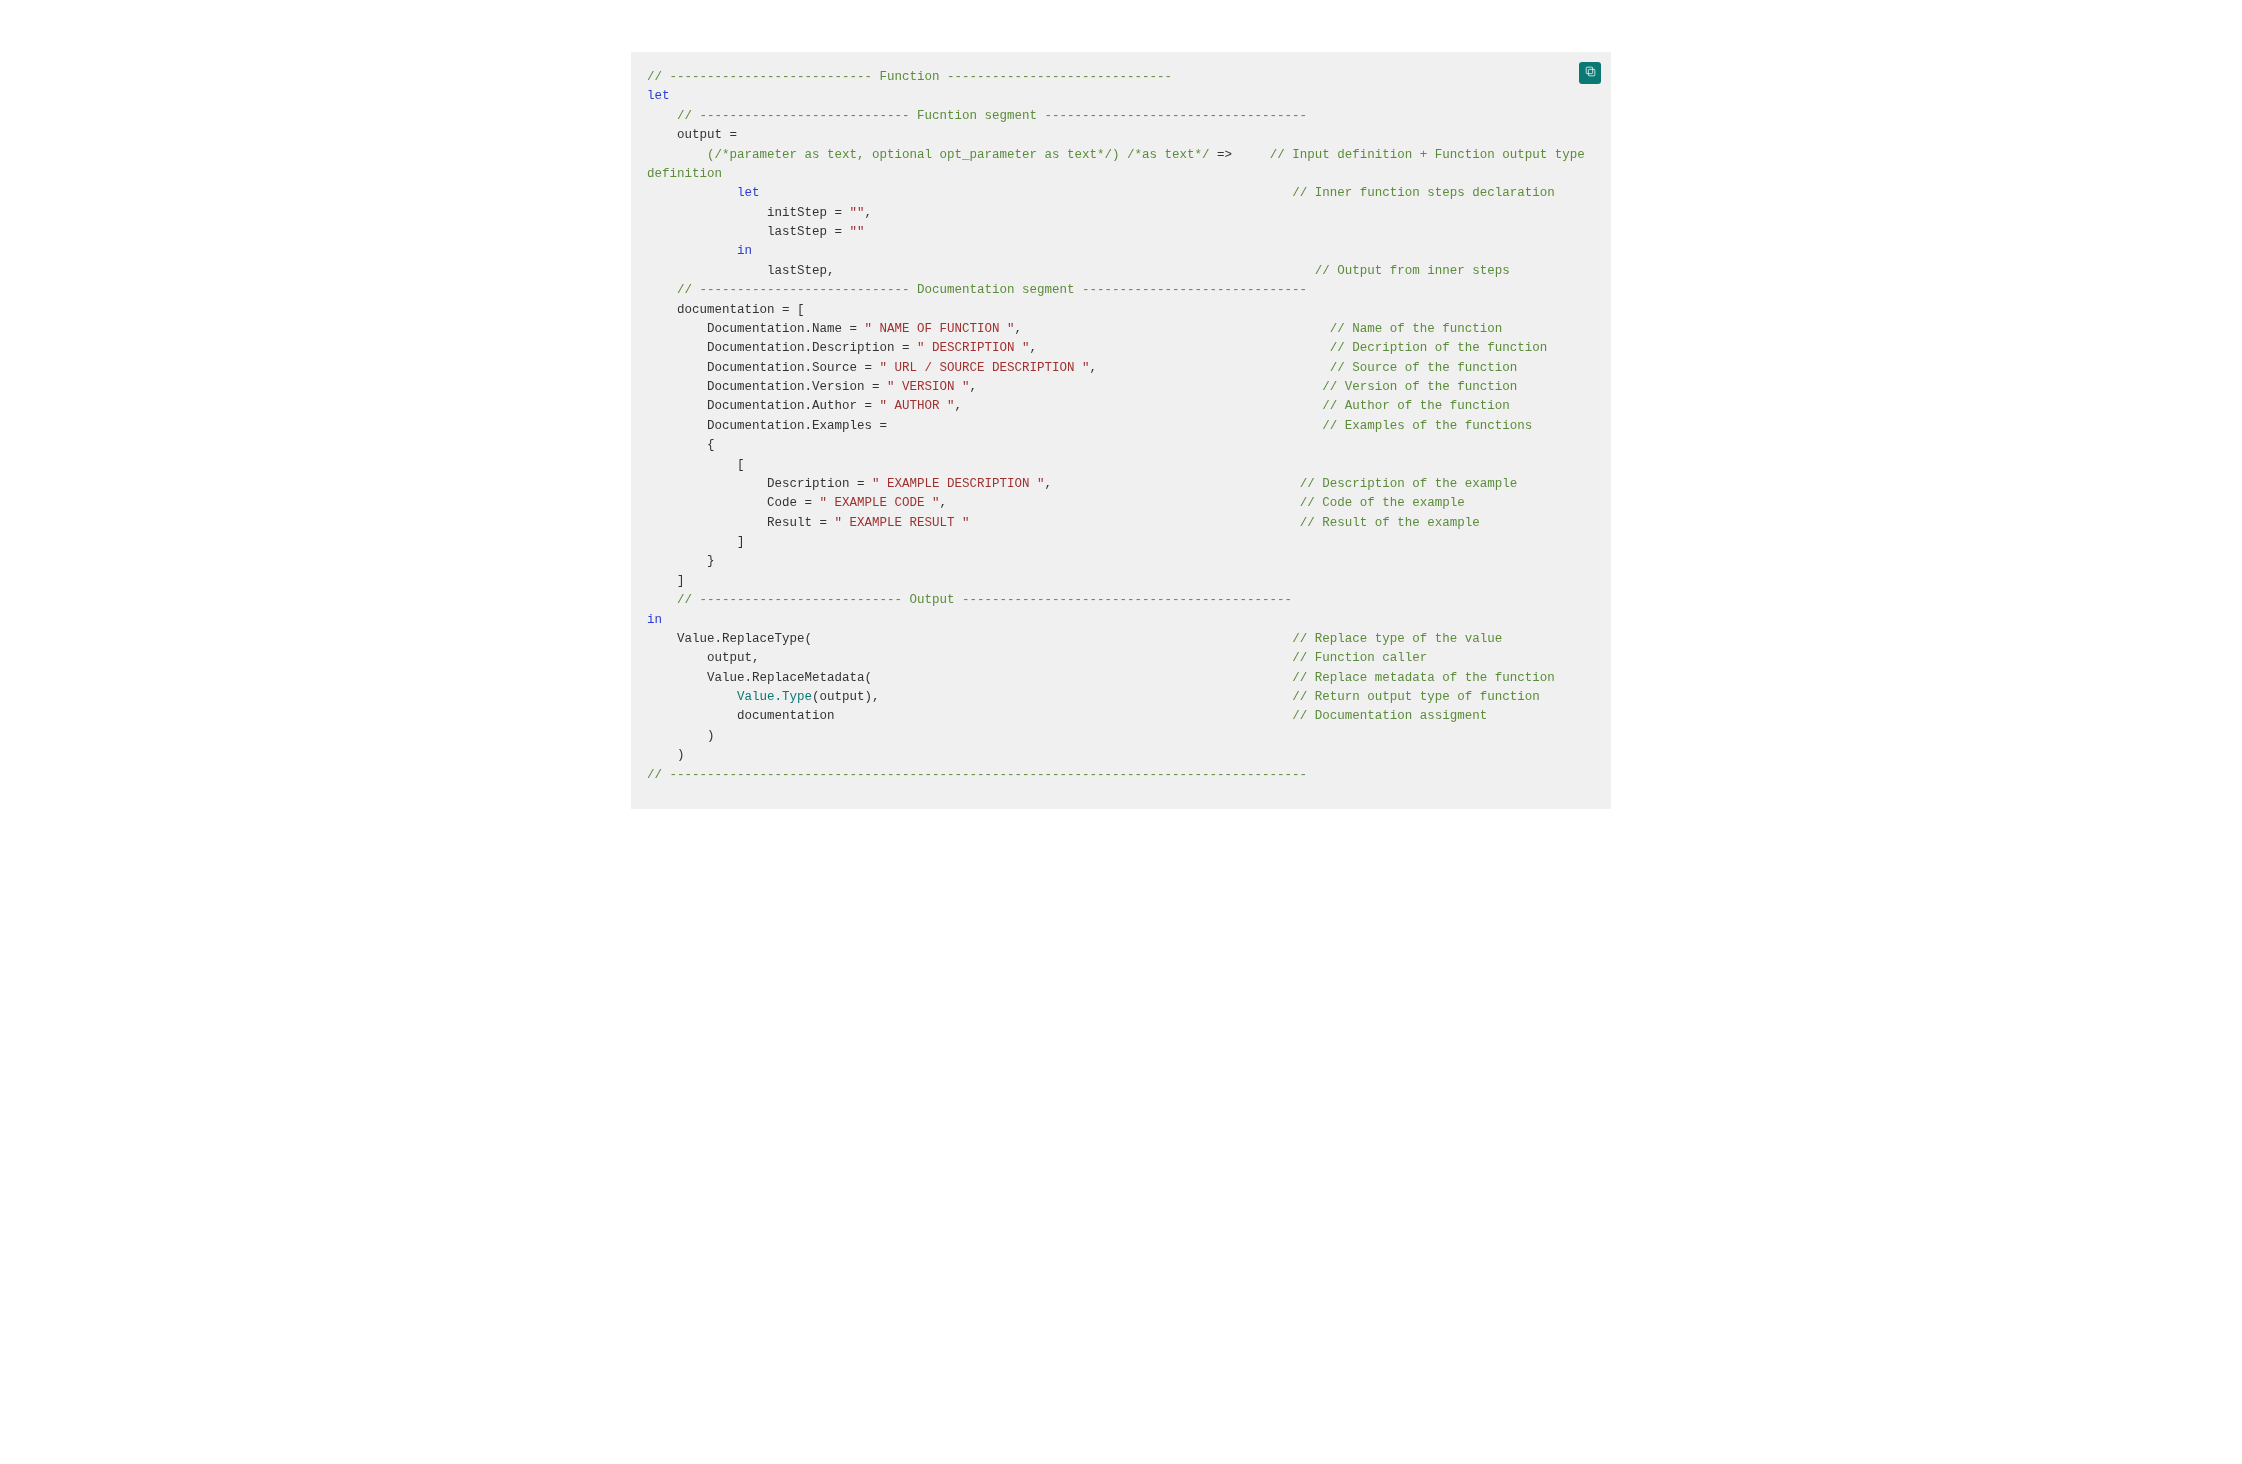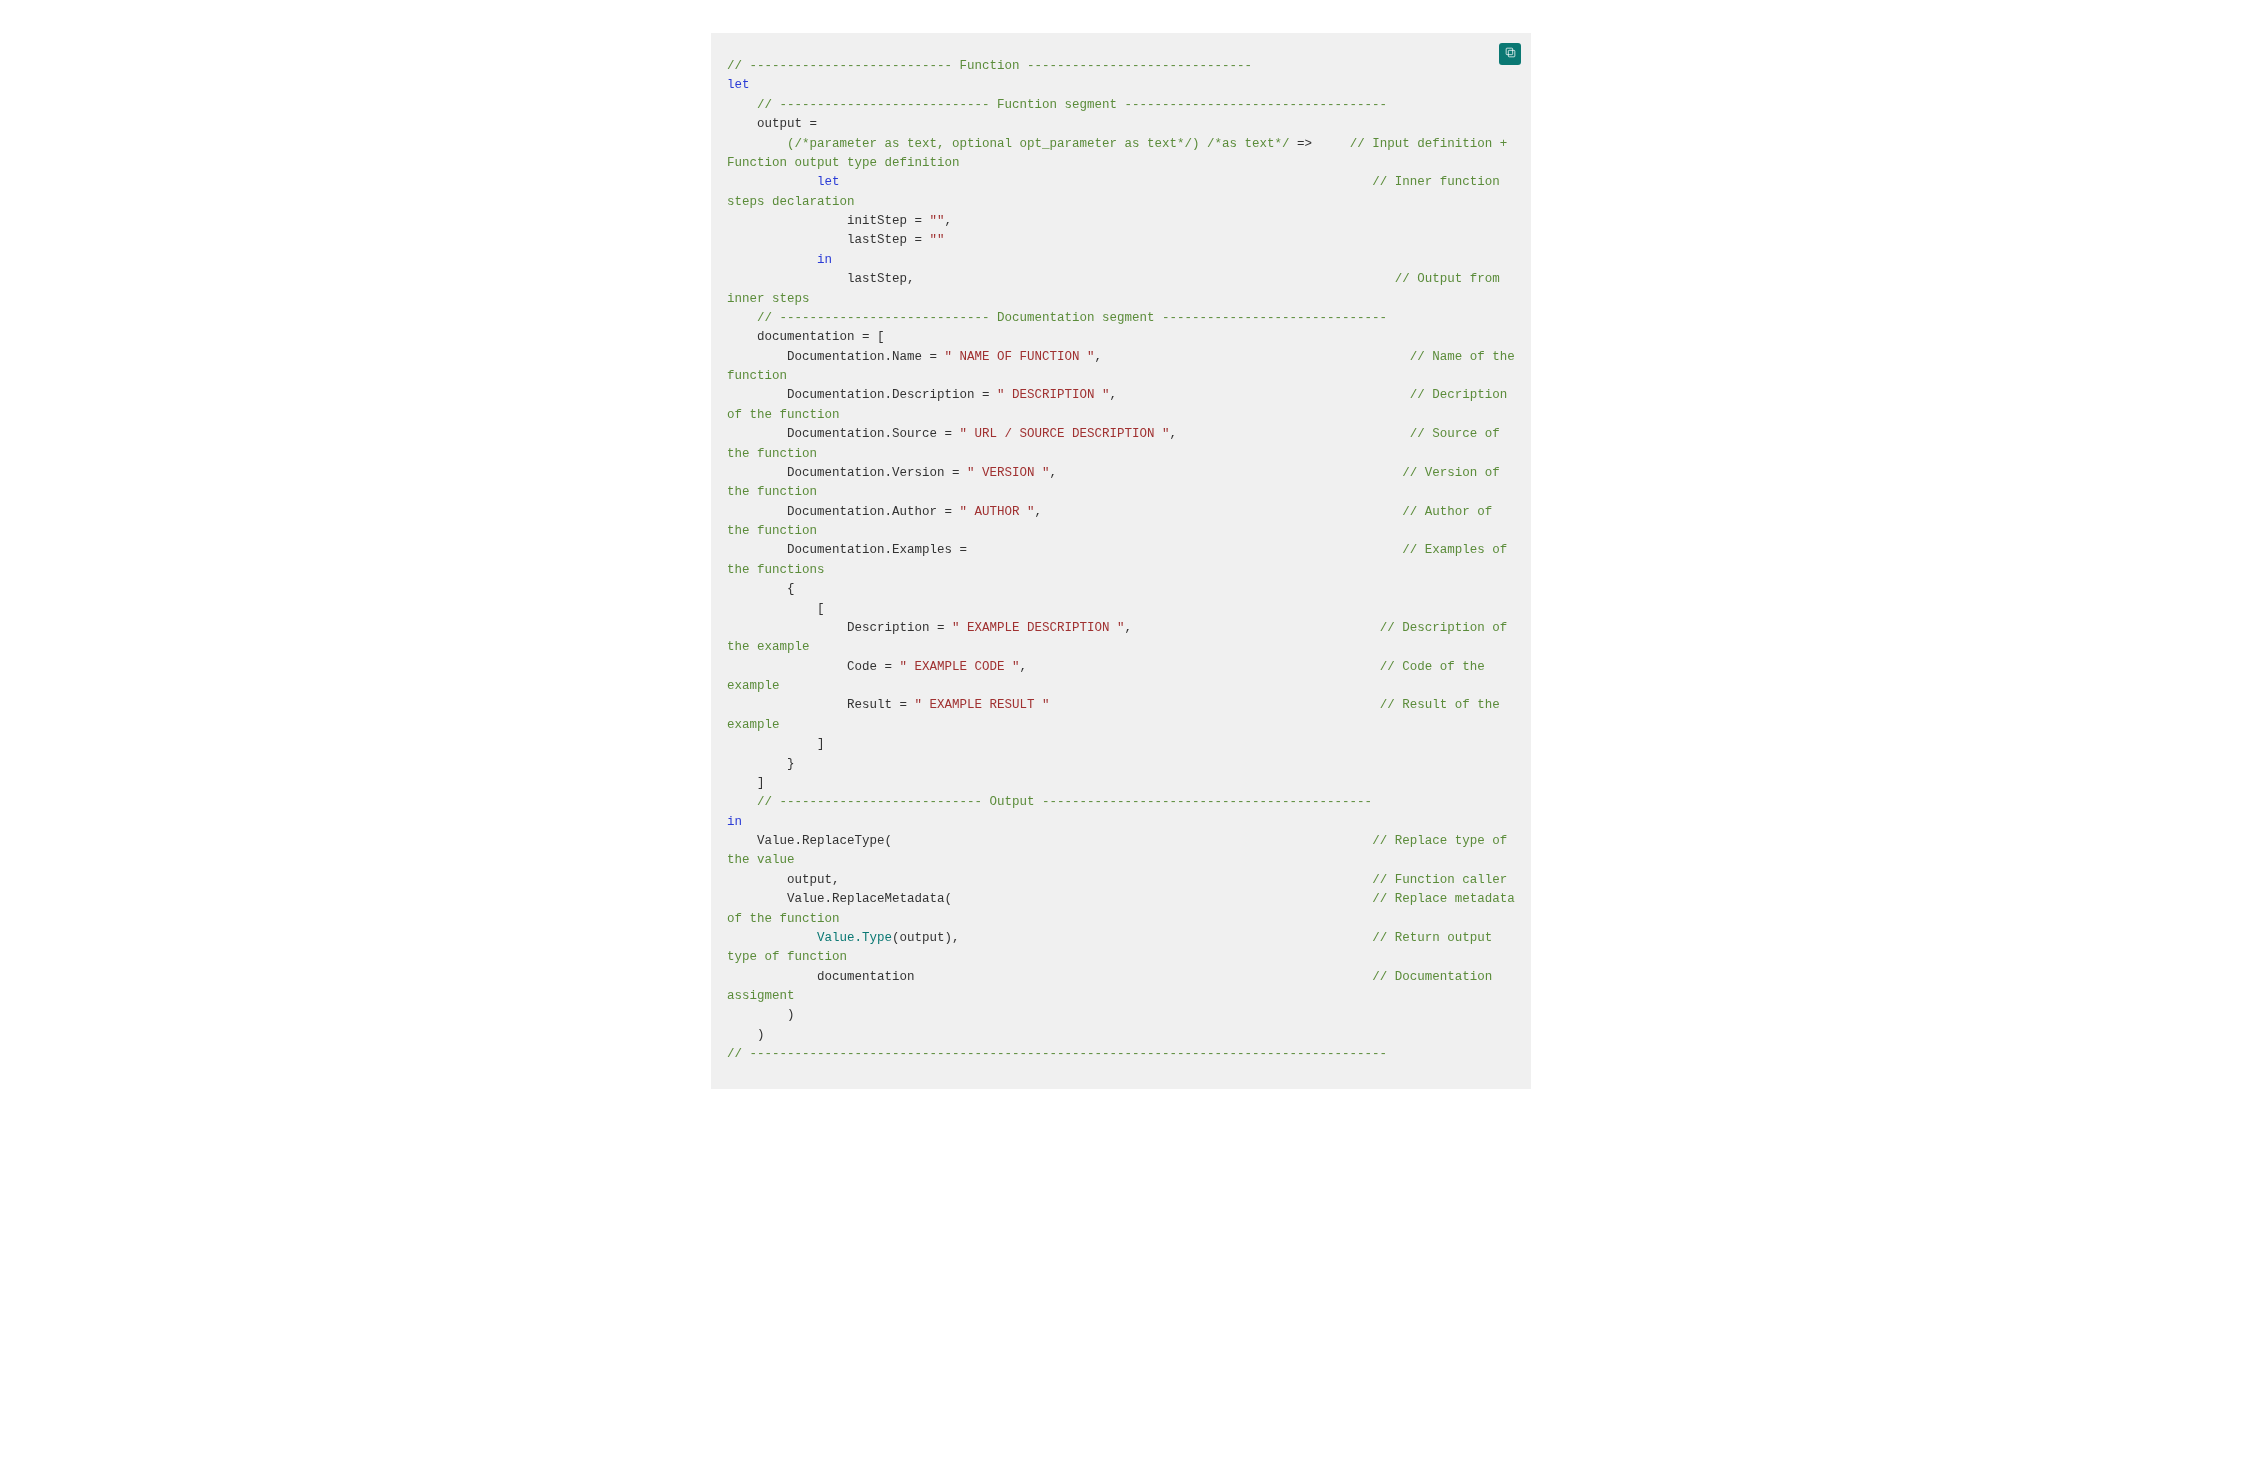--- a/index.html
+++ b/index.html
@@ -4,24 +4,24 @@
 <style>
   body {
     margin: 0;
     padding: 0;
     background: #ffffff;
     font-family: "Courier New", Courier, monospace;
     font-size: 12.5px;
   }
   .code-block {
     position: relative;
-    margin: 33px auto;
-    width: 820px;
+    margin: 52px auto;
+    width: 980px;
     background: #f0f0f0;
-    padding: 24px 16px 24px 16px;
+    padding: 16px 16px 24px 16px;
     box-sizing: border-box;
   }
   .copy-btn {
     position: absolute;
     top: 10px;
     right: 10px;
     width: 22px;
     height: 22px;
     background: #0a7873;
     border-radius: 3px;

